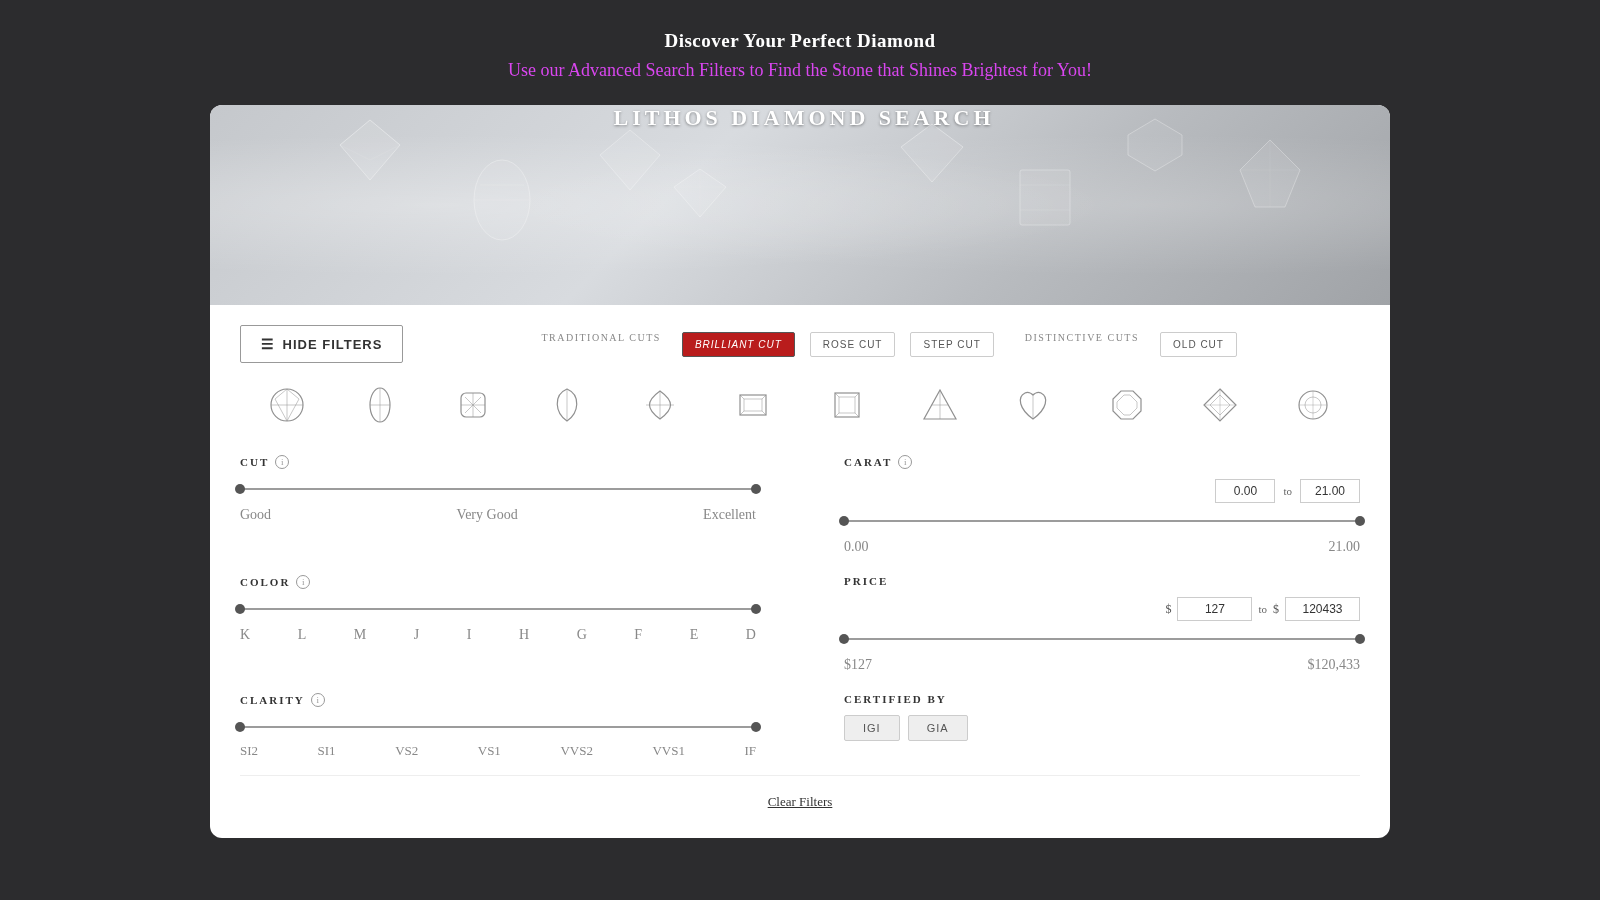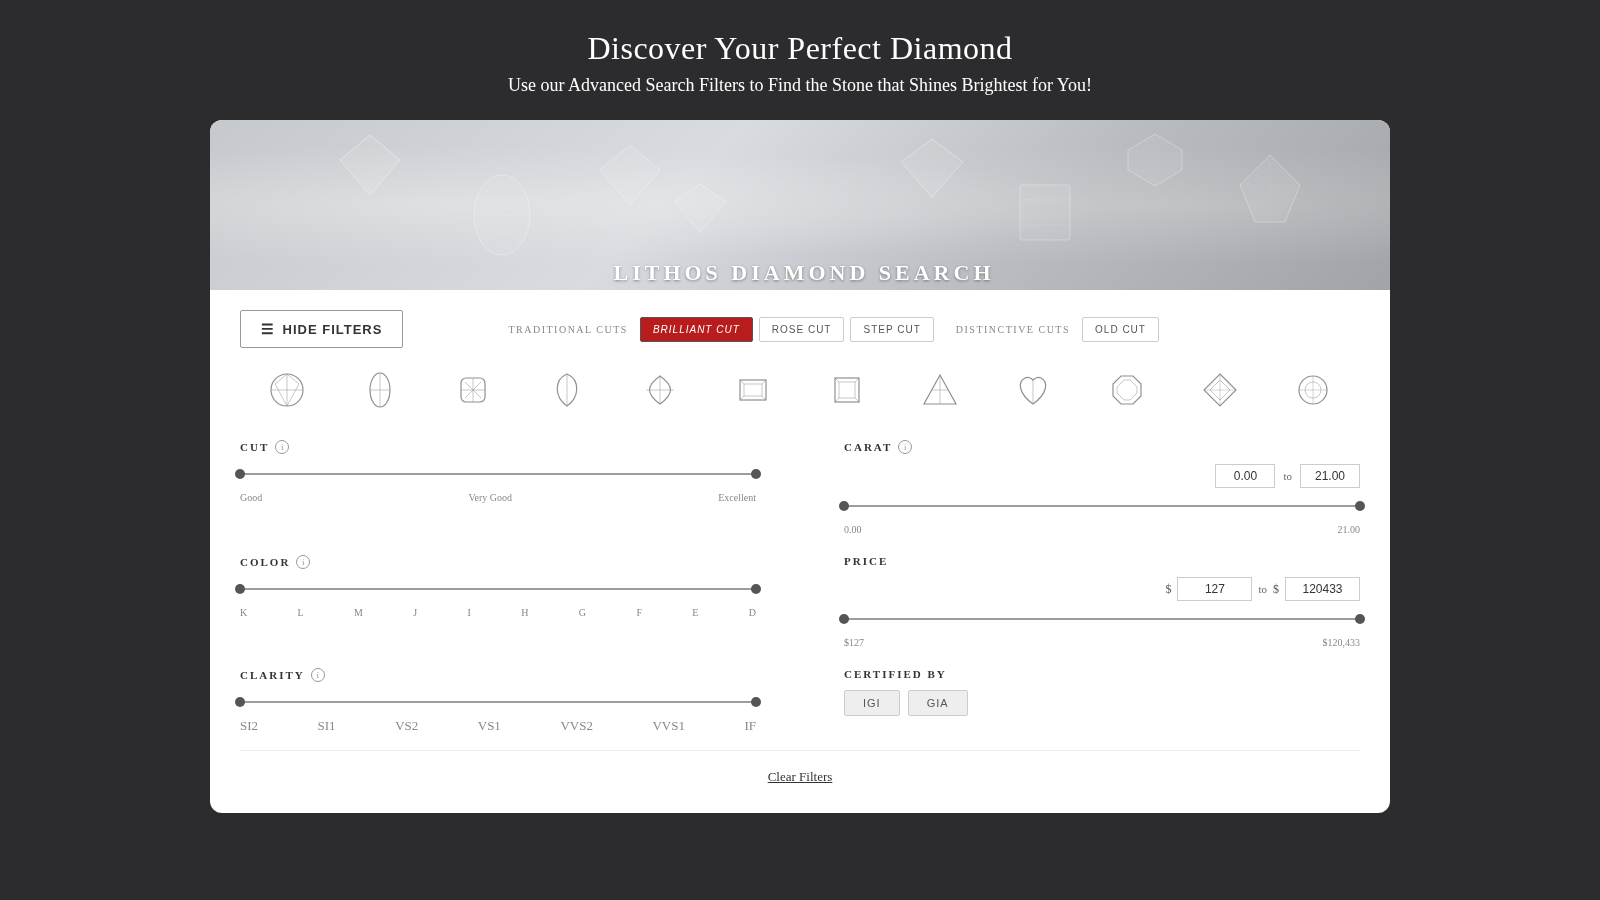--- a/index.html
+++ b/index.html
@@ -11,45 +11,45 @@
       flex-direction: column;
       align-items: center;
       padding: 30px 20px;
     }
     .page-header {
       text-align: center;
       margin-bottom: 24px;
       color: #fff;
     }
     .page-header h1 {
-      font-size: 32px;
-      font-weight: normal;
+      font-size: 19px;
+      font-weight: bold;
       margin-bottom: 8px;
       letter-spacing: 0.5px;
     }
     .page-header p {
       font-size: 18px;
       font-weight: 300;
-      color: #ffffff;
+      color: #d946ef;
     }
     .card {
       background: #fff;
       border-radius: 12px;
       overflow: hidden;
       width: 1180px;
       max-width: 100%;
       position: relative;
     }
     
     .banner {
       position: relative;
-      height: 170px;
+      height: 200px;
       background: linear-gradient(135deg, #c5c8cc 0%, #d8dbdf 40%, #b8bbbf 70%, #a0a3a7 100%);
       display: flex;
-      align-items: flex-end;
+      align-items: flex-start;
       justify-content: center;
       overflow: hidden;
       padding-left: 8px;
     }
     .banner-bg {
       position: absolute;
       inset: 0;
       background: 
         radial-gradient(ellipse at 20% 50%, rgba(255,255,255,0.3) 0%, transparent 50%),
         radial-gradient(ellipse at 80% 50%, rgba(255,255,255,0.2) 0%, transparent 50%);
@@ -234,21 +234,21 @@
       width: 10px;
       height: 10px;
       background: #555;
       border-radius: 50%;
       transform: translate(-50%, -50%);
       cursor: pointer;
     }
     .slider-labels {
       display: flex;
       justify-content: space-between;
-      font-size: 10px;
+      font-size: 14px;
       color: #888;
       margin-top: 2px;
     }
     
     .carat-inputs {
       display: flex;
       align-items: center;
       gap: 8px;
       margin-bottom: 8px;
       justify-content: flex-end;
@@ -380,21 +380,21 @@
   </div>
 
   <div class="filters-section">
 
     <div class="filter-top-row">
       <button class="hide-filters-btn">
         <span class="bars">☰</span>
         <span>HIDE FILTERS</span>
       </button>
 
-      <div style="display:flex;align-items:center;gap:6px;margin-left:75px;">
+      <div style="display:flex;gap:15px;margin-left:108px;">
         <span class="cut-label">TRADITIONAL CUTS</span>
         <button class="cut-btn active">BRILLIANT CUT</button>
         <button class="cut-btn">ROSE CUT</button>
         <button class="cut-btn">STEP CUT</button>
         <span class="distinctive-label">DISTINCTIVE CUTS</span>
         <button class="cut-btn">OLD CUT</button>
       </div>
     </div>
 
     <div class="diamond-icons-row">

